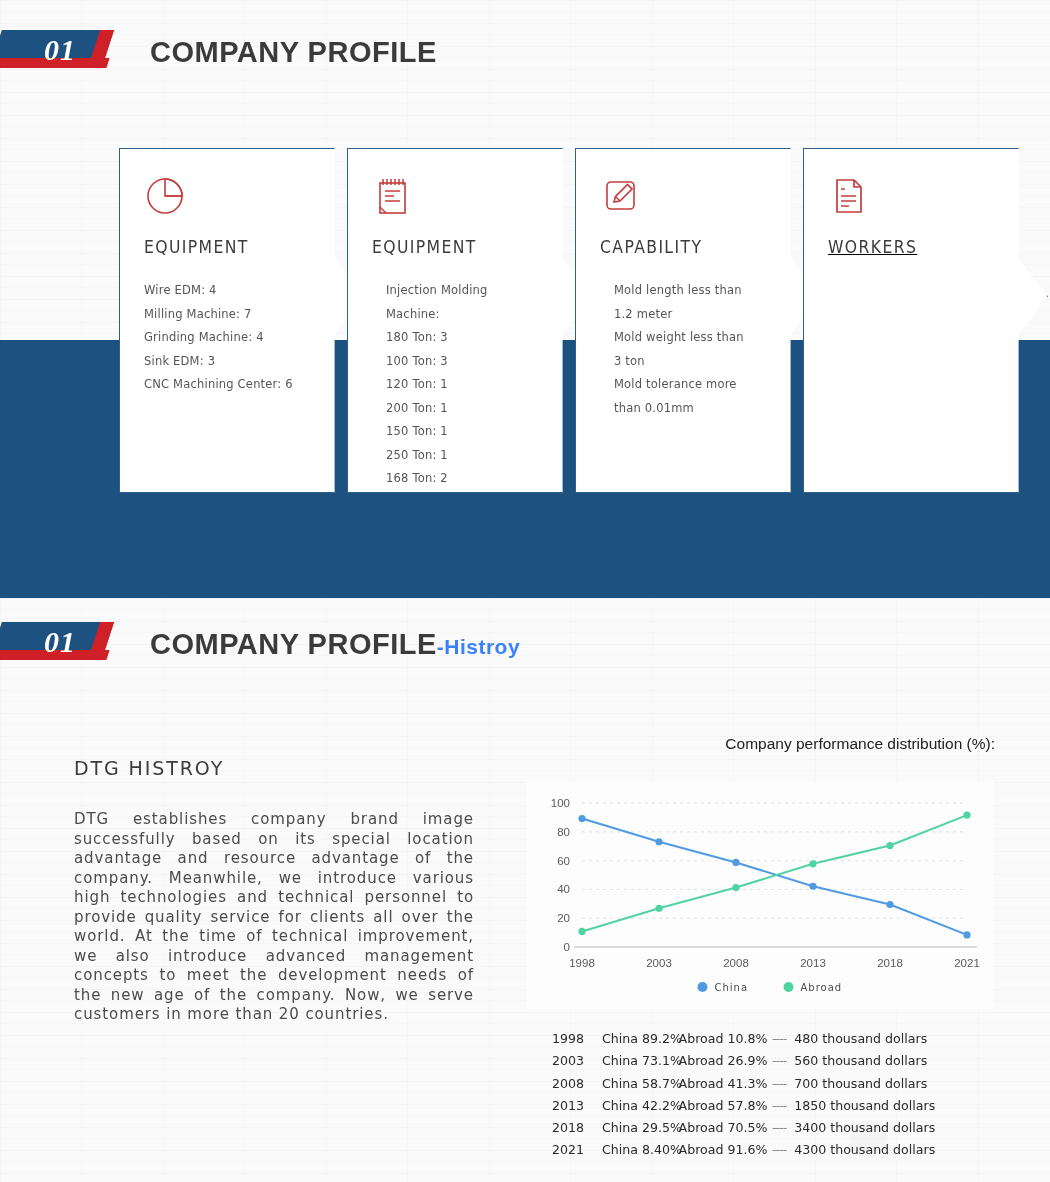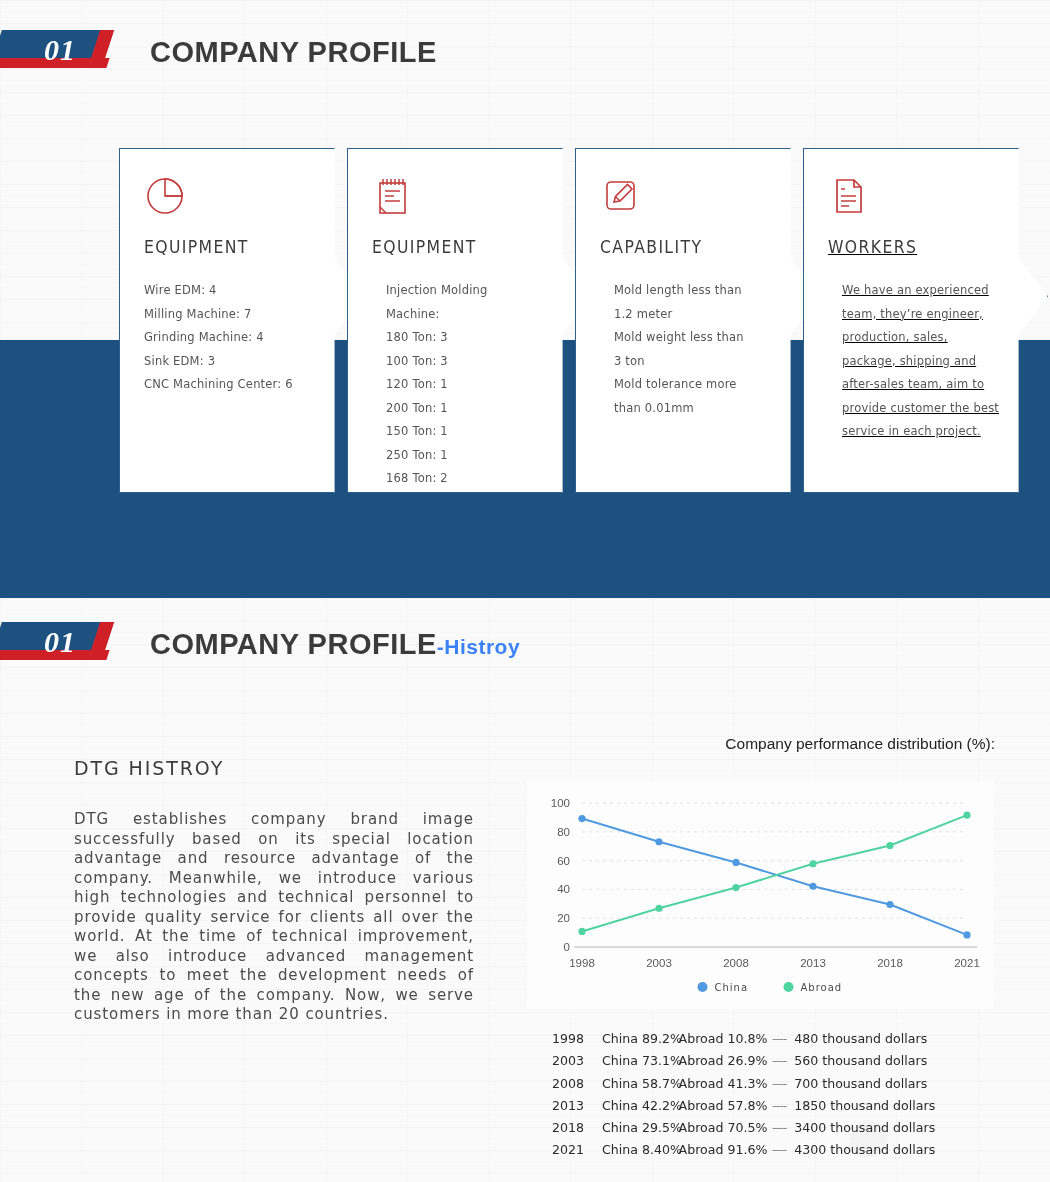--- a/index.html
+++ b/index.html
@@ -338,29 +338,20 @@
         <svg width="42" height="42" viewBox="0 0 42 42">
           <path d="M9 5 H26 L33 12 V37 H9 Z" fill="none" stroke="#c33c3c" stroke-width="1.7"></path>
           <path d="M26 5 V12 H33" fill="none" stroke="#c33c3c" stroke-width="1.7"></path>
           <line x1="13" y1="14" x2="17" y2="14" stroke="#c33c3c" stroke-width="1.6"></line>
           <line x1="13" y1="21" x2="28" y2="21" stroke="#c33c3c" stroke-width="1.6"></line>
           <line x1="13" y1="26" x2="28" y2="26" stroke="#c33c3c" stroke-width="1.6"></line>
           <line x1="13" y1="31" x2="21" y2="31" stroke="#c33c3c" stroke-width="1.6"></line>
         </svg>
       </div>
       <div class="card-title">WORKERS</div>
-      <div class="card-body">
-        <div class="line">We have an experienced</div>
-        <div class="line">team, they’re engineer,</div>
-        <div class="line">production, sales,</div>
-        <div class="line">package, shipping and</div>
-        <div class="line">after-sales team, aim to</div>
-        <div class="line">provide customer the best</div>
-        <div class="line">service in each project.</div>
-      </div>
     </div>
 
   </div>
 
   <div class="section-head" style="left:18px; top:622px;">
     <div class="badge">
       <div class="blue-par"></div>
       <div class="red-par"></div>
       <div class="red-slash"></div>
       <div class="num">01</div>

